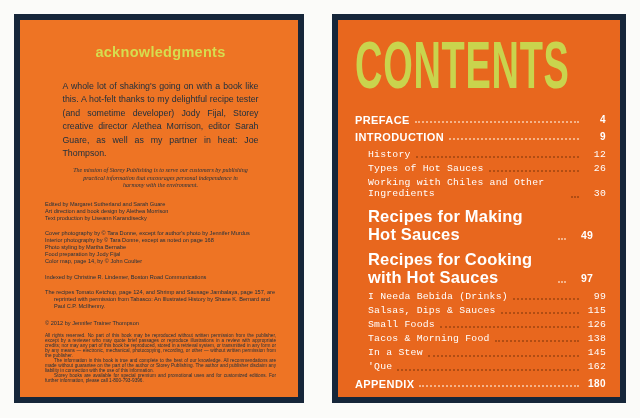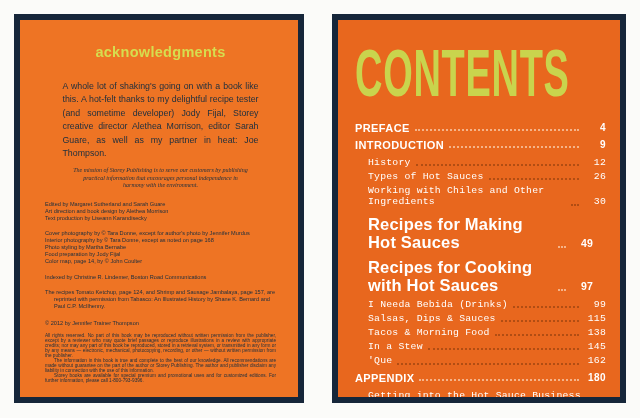--- a/index.html
+++ b/index.html
@@ -20,21 +20,21 @@
   .cr{font-size:5.6px;line-height:7px;}
   .cr.b1{margin-top:12px;} .cr.b2{margin-top:8px;} .cr.b3{margin-top:9px;}
   .hang{margin-top:8px;font-size:5.6px;line-height:7px;padding-left:9px;text-indent:-9px;}
   .copyright{margin-top:10px;font-size:5.6px;}
   .rights{margin-top:8px;font-size:4.7px;line-height:4.95px;text-align:justify;}
   .rights p+p{text-indent:9px;}
   .pub{margin-top:12px;font-size:5.6px;line-height:6.4px;}
   .pub .bold{font-weight:bold;}
 
   
-  .toc-title-wrap{height:78px;margin-top:12px;}
+  .toc-title-wrap{height:78px;margin-top:4px;}
   .toc-title{display:inline-block;font-weight:bold;font-size:52px;letter-spacing:1px;color:var(--chartreuse2);transform:scale(.73,1.28);transform-origin:left top;line-height:54px;white-space:nowrap;}
   .toc{color:var(--white);}
   .row{display:flex;align-items:flex-end;}
   .row .lead{flex:1;border-bottom:2px dotted rgba(255,243,225,.55);margin:0 5px 3px 5px;min-width:8px;}
   .row.sub .lead{border-bottom:2px dotted rgba(122,52,8,.5);margin-bottom:2px;}
   .row .pg{min-width:22px;text-align:right;}
   .row.section{font-weight:bold;font-size:11px;line-height:12px;letter-spacing:.4px;margin:5.5px 0;}
   .row.section .pg{font-size:10px;}
   .row.chapter{font-weight:bold;font-size:16.5px;line-height:18px;letter-spacing:.2px;margin:7px 13px 5px;}
   .row.chapter .pg{font-size:10.5px;line-height:15px;}
@@ -140,20 +140,25 @@
         <span class="lead"></span>
         <span class="pg">99</span>
       </div>
 
       <div class="row sub">
         <span>Salsas, Dips &amp; Sauces</span>
         <span class="lead"></span>
         <span class="pg">115</span>
       </div>
 
+      <div class="row sub">
+        <span>Small Foods</span>
+        <span class="lead"></span>
+        <span class="pg">126</span>
+      </div>
 
       <div class="row sub">
         <span>Tacos &amp; Morning Food</span>
         <span class="lead"></span>
         <span class="pg">138</span>
       </div>
 
       <div class="row sub">
         <span>In a Stew</span>
         <span class="lead"></span>

